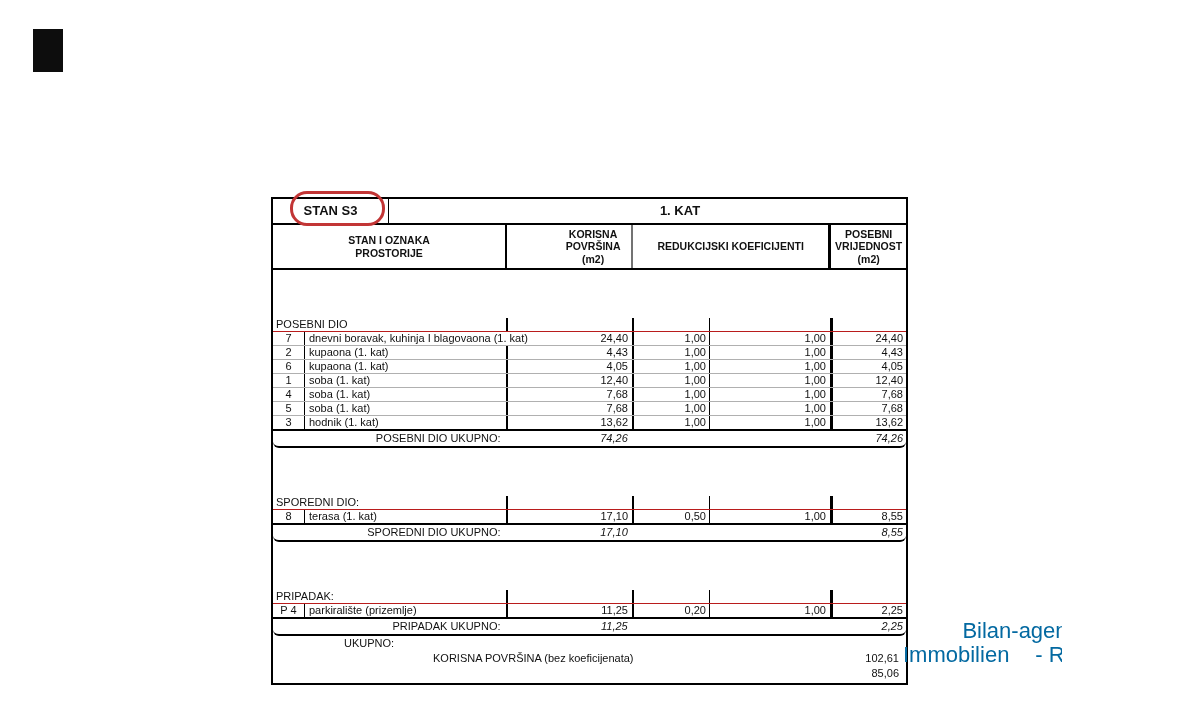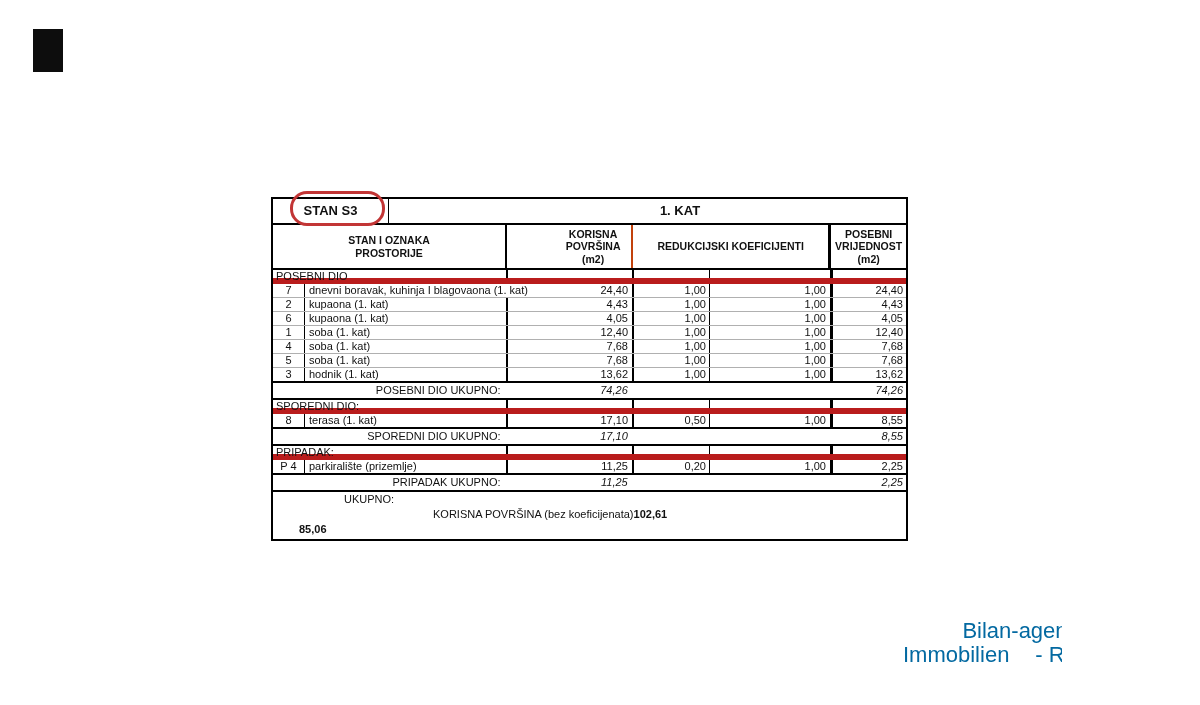--- a/index.html
+++ b/index.html
@@ -26,50 +26,50 @@
 
   
   .row-title { height:26px; border-bottom:2px solid #000; font-weight:bold; font-size:13px; }
   .title-stan { width:116px; border-right:1px solid #000; text-align:center; line-height:24px; }
   .title-kat  { flex:1; text-align:center; line-height:24px; padding-left:65px; }
 
   
   .row-header { height:45px; border-bottom:2px solid #000; font-weight:bold; font-size:10.5px; }
   .hc { display:flex; flex-direction:column; align-items:center; justify-content:center; line-height:12.5px; text-align:center; }
   .h-name { width:235px; border-right:2px solid #000; }
-  .h-area { width:126px; border-right:2px solid #c2410c;padding-left:48px; }
+  .h-area { width:126px; border-right:2px solid #737373;padding-left:48px; }
   .h-koef { width:199px; border-right:3px solid #000; }
   .h-val  { width:75px; }
 
   
-  .row-sec { height:14px; font-size:11px; line-height:13px; border-bottom:6px solid #b91c1c; }
+  .row-sec { height:14px; font-size:11px; line-height:13px; border-bottom:1px solid #b91c1c;margin-top:48px; }
   .sec-label { width:235px; border-right:2px solid #000; padding-left:3px; }
   .sec-a { width:126px; border-right:2px solid #000; }
   .sec-k1 { width:76px; border-right:1px solid #000; }
   .sec-k2 { width:123px; border-right:3px solid #000; }
   .sec-v { width:73px; }
 
   
   .row-data { height:14px; font-size:11px; line-height:13px; border-bottom:1px solid #b0b0b0; }
   .row-data.last { height:15px; border-bottom:2px solid #000; }
   .row-data .nowrap { white-space:nowrap; }
 
   
-  .row-total { height:17px; font-size:11px; line-height:15px; border-bottom:2px solid #000; }
+  .row-total { height:17px; font-size:11px; line-height:15px; border-bottom:2px solid #000;border-radius:6px; }
   .tot-label { width:235px; text-align:right; padding-right:6px; }
   .tot-area  { width:126px; text-align:right; padding-right:4px; font-style:italic; }
   .tot-gap   { width:199px; }
   .tot-val   { width:77px; text-align:right; padding-right:3px; font-style:italic; }
 
   
   .grand { height:47px; font-size:11px;border-radius:7px; }
   .grand-line1 { height:15px; line-height:15px; padding-left:71px; }
   .grand-line { display:flex; height:15px; line-height:15px;margin-left:26px; }
   .grand-label { padding-left:134px; }
-  .grand-val { flex:1; text-align:left; padding-right:7px; font-weight:bold; }
+  .grand-val { flex:1; text-align:right; padding-right:7px; font-weight:normal; }
 
   
   .red-oval { position:absolute; left:290px; top:191px; width:95px; height:35px;
               border:3.5px solid #c23535; border-radius:17px; z-index:5; }
 
   
   .watermark { position:absolute; left:903px; top:619px; width:257px;
                color:#0369a1; font-size:22px; line-height:24px; }
   .wm-line1 { text-align:center; }
   .wm-line2 { display:flex; justify-content:space-between; }

